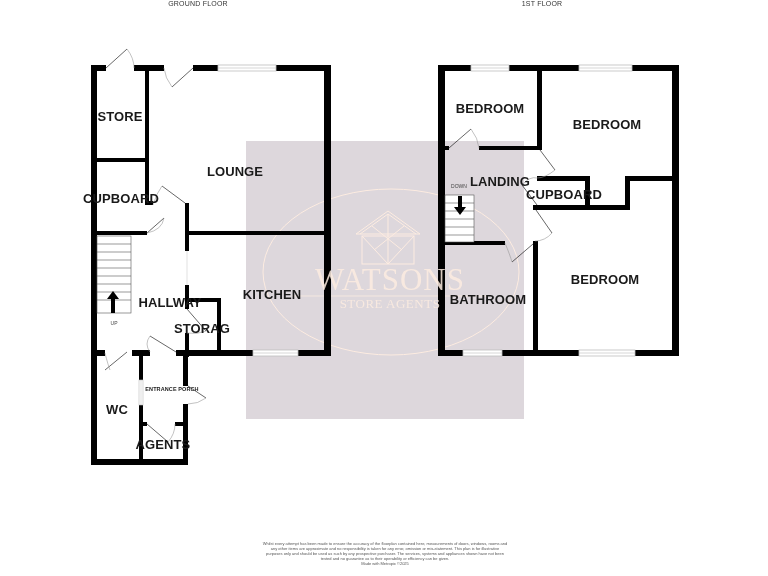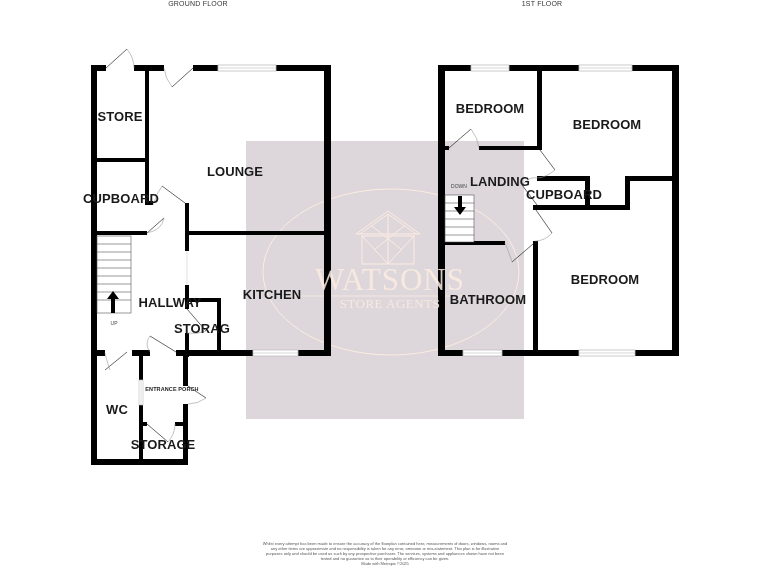--- a/index.html
+++ b/index.html
@@ -200,21 +200,21 @@
 <div class="floor-title" style="left:542px;">1ST FLOOR</div>
 
 <div class="room-label" style="left:120px; top:116px;">STORE</div>
 <div class="room-label" style="left:235px; top:147px;margin-top:24px;">LOUNGE</div>
 <div class="room-label" style="left:121px; top:198px;">CUPBOARD</div>
 <div class="room-label" style="left:158px; top:302px;margin-left:12px;">HALLWAY</div>
 <div class="room-label" style="left:272px; top:294px;">KITCHEN</div>
 <div class="room-label" style="left:202px; top:328px;">STORAG</div>
 <div class="room-label small" style="left:172px; top:389px; font-size:5.5px;">ENTRANCE PORCH</div>
 <div class="room-label" style="left:117px; top:409px;">WC</div>
-<div class="room-label" style="left:163px; top:444px;">STORAGE</div>
+<div class="room-label" style="left:163px; top:444px;">AGENTS</div>
 
 <div class="stair-label" style="left:114px; top:323px;">UP</div>
 
 <div class="room-label" style="left:490px; top:108px;">BEDROOM</div>
 <div class="room-label" style="left:607px; top:124px;">BEDROOM</div>
 <div class="room-label" style="left:500px; top:181px;">LANDING</div>
 <div class="room-label" style="left:564px; top:194px;">CUPBOARD</div>
 <div class="room-label" style="left:488px; top:299px;">BATHROOM</div>
 <div class="room-label" style="left:605px; top:279px;">BEDROOM</div>
 

